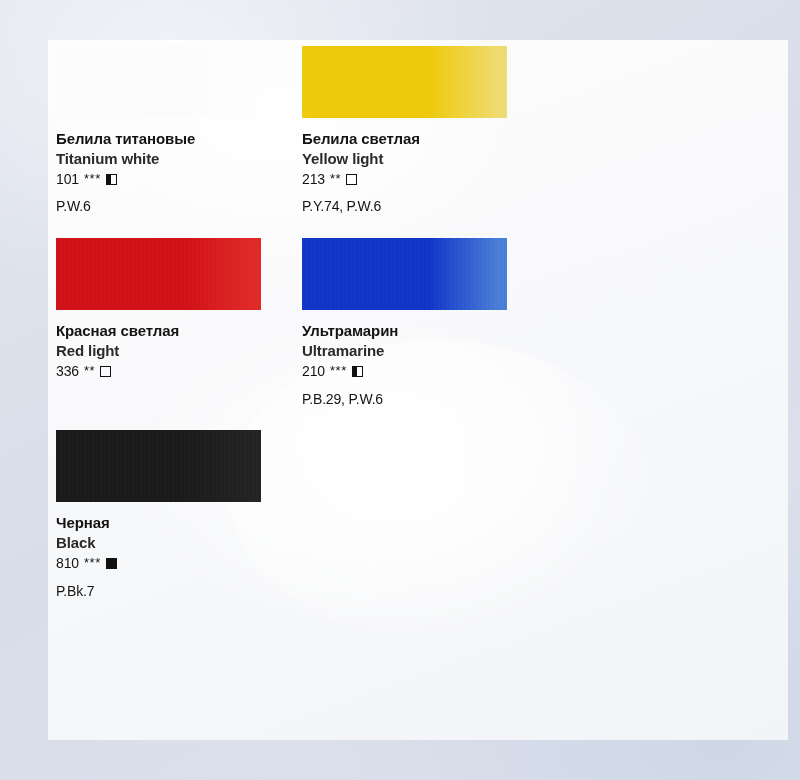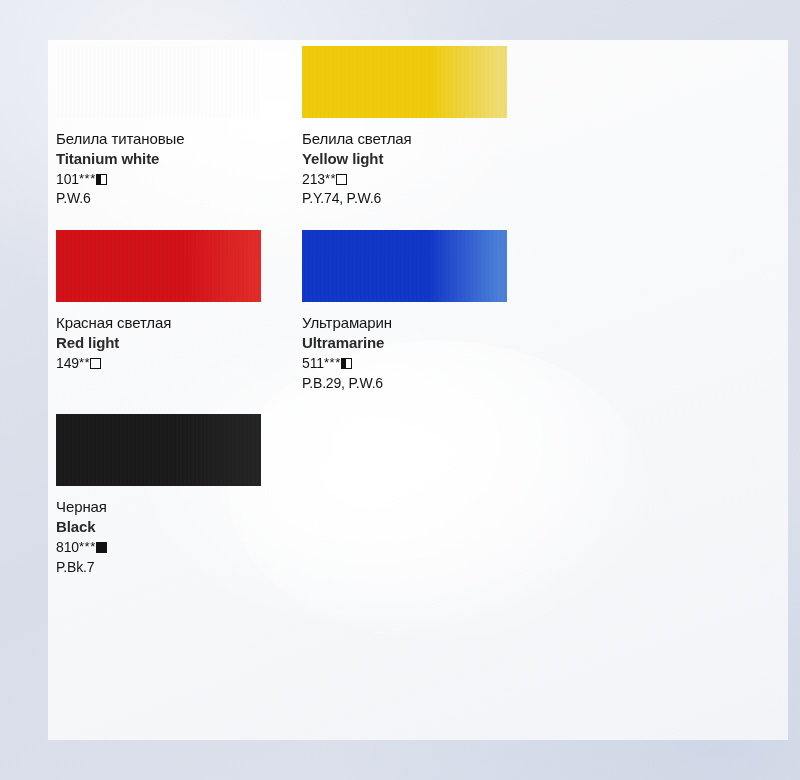--- a/index.html
+++ b/index.html
@@ -81,50 +81,51 @@
     pointer-events: none;
   }
 
   .labels {
     margin-top: 11px;
     color: #1d1d1d;
     line-height: 1.33;
   }
   .name-ru {
     font-size: 15px;
-    font-weight: 400;
+    font-weight: 700;
     letter-spacing: -0.1px;
     color: #141414;
   }
   .name-en {
     font-size: 15px;
     font-weight: 700;
     color: #2a2a2a;
     letter-spacing: -0.1px;
   }
   .meta {
     font-size: 14px;
     font-weight: 400;
     color: #141414;
     display: flex;
     align-items: center;
+    gap: 5px;
     margin-top: 1px;
     letter-spacing: -0.1px;
   }
   .stars {
     font-size: 13px;
     letter-spacing: 0.5px;
     position: relative;
     top: -1px;
   }
   .pigments {
     font-size: 14px;
     color: #141414;
     letter-spacing: -0.2px;
-    margin-top: 1px;
+    margin-top: 9px;
   }
 
   
   .opacity-icon {
     display: inline-block;
     width: 11px;
     height: 11px;
     border: 1.6px solid #111;
     box-sizing: border-box;
     position: relative;
@@ -180,35 +181,35 @@
         </div>
       </div>
       <div class="cell">
         <div class="swatch" style="background: linear-gradient(90deg, rgb(210, 16, 23) 0%, rgb(210, 16, 23) 62%, rgb(224, 42, 39) 96%, rgb(224, 42, 39) 100%);">
           <div class="swatch-texture"></div>
         </div>
         <div class="labels">
           <div class="name-ru">Красная светлая</div>
           <div class="name-en">Red light</div>
           <div class="meta">
-            <span>149</span>
+            <span>336</span>
             <span class="stars">**</span>
             <span class="opacity-icon transparent" title="transparent"></span>
           </div>
         </div>
       </div>
       <div class="cell">
         <div class="swatch" style="background: linear-gradient(90deg, rgb(16, 54, 200) 0%, rgb(16, 54, 200) 62%, rgb(74, 127, 216) 96%, rgb(74, 127, 216) 100%);">
           <div class="swatch-texture"></div>
         </div>
         <div class="labels">
           <div class="name-ru">Ультрамарин</div>
           <div class="name-en">Ultramarine</div>
           <div class="meta">
-            <span>511</span>
+            <span>210</span>
             <span class="stars">***</span>
             <span class="opacity-icon semi" title="semi-opaque"></span>
           </div>
           <div class="pigments">P.B.29, P.W.6</div>
         </div>
       </div>
       <div class="cell">
         <div class="swatch" style="background: linear-gradient(90deg, rgb(26, 26, 26) 0%, rgb(26, 26, 26) 62%, rgb(35, 35, 35) 96%, rgb(35, 35, 35) 100%);">
           <div class="swatch-texture"></div>
         </div>

